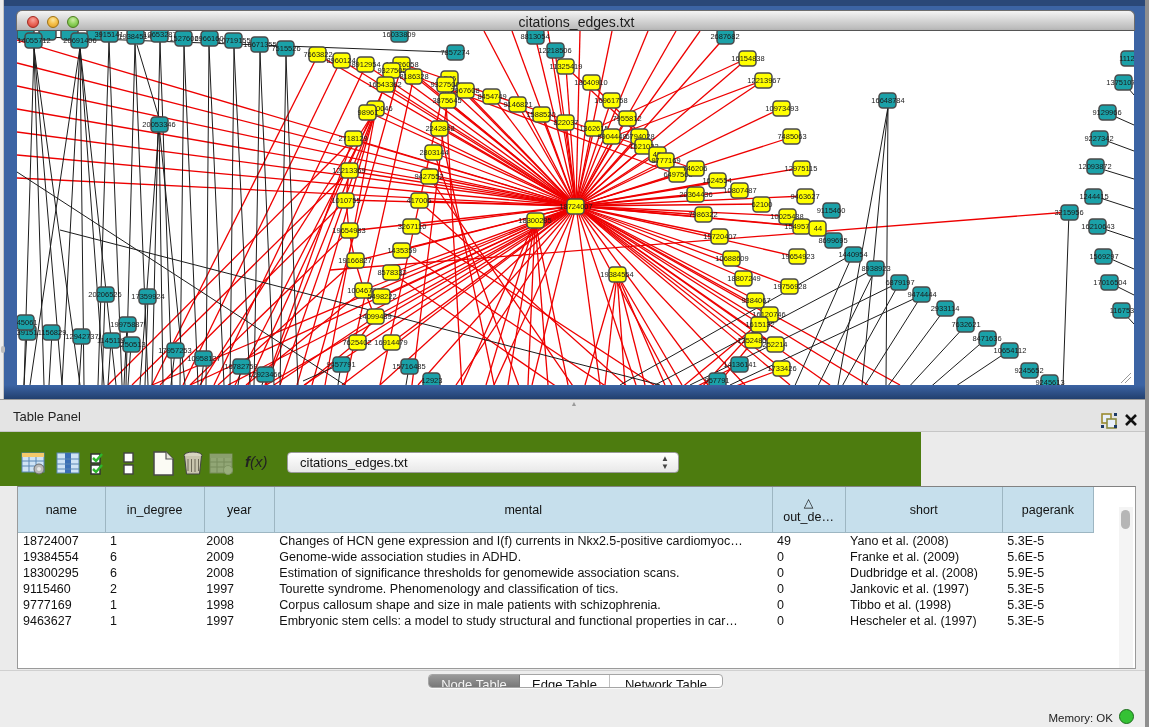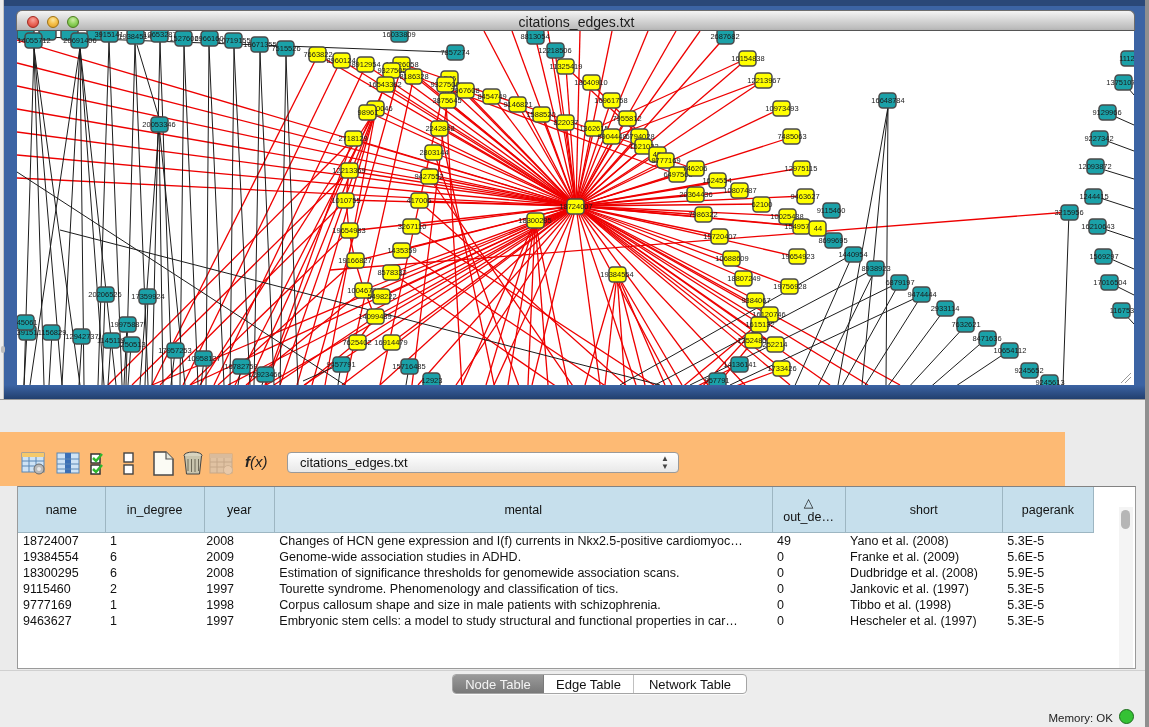--- a/index.html
+++ b/index.html
@@ -16,35 +16,35 @@
 #tl2{left:30px;background:radial-gradient(circle at 50% 30%,#fbe7a0,#f6c24d 45%,#dd9b20);border:1px solid #9f7110}
 #tl3{left:50px;background:radial-gradient(circle at 50% 30%,#cdeca6,#92d460 45%,#5fac2d);border:1px solid #4c7d1d}
 #wtitle{left:0;top:3px;width:1119px;text-align:center;font-size:14px;color:#1c1c1c}
 #canvas{left:1px;top:21px;width:1117px;height:354px;background:#fff;overflow:hidden}
 
 #band{left:4px;top:385px;width:1141px;height:14px;background:linear-gradient(#3c64a4,#22406f)}
 
 #panel{left:0;top:399px;width:1145px;height:328px;background:#ebebeb;border-top:1px solid #9a9a9a}
 #phead{left:0;top:0;width:1145px;height:32px;background:#e4e4e4;border-bottom:1px solid #c6c6c6}
 #ptitle{left:13px;top:9px;font-size:13px;color:#222}
-#toolrow{left:0;top:32px;width:1065px;height:54px;background:#fdba74}
+#toolrow{left:0;top:32px;width:921px;height:54px;background:#4d7c0f}
 .tico{top:19px}
 #dd{left:287px;top:20px;width:392px;height:21px;background:linear-gradient(#fff,#e8e8e8);border:1px solid #9a9a9a;border-radius:4px;font-size:13px;color:#111;line-height:19px;padding-left:12px}
 #dd .arr{position:absolute;right:9px;top:2px;font-size:8px;color:#444;line-height:8px;letter-spacing:0}
 
 #tbl{left:17px;top:486px;width:1119px;height:183px;background:#fff;border:1px solid #9a9a9a;border-top:1px solid #828282}
 table{border-collapse:collapse;table-layout:fixed;width:1076px;font-size:12.5px;color:#111}
 th{background:#c6dfec;border-right:1px solid #9db6c2;border-bottom:1px solid #9db6c2;font-weight:normal;font-size:12.5px;height:20px;padding:8px}
 td{height:16px;padding:0 0 0 5px;white-space:nowrap;overflow:hidden}
 .c1{width:87px}.c2{width:99px}.c3{width:70px}.c4{width:497px}.c5{width:73px}.c6{width:157px}.c7{width:91px}
 #vsb{left:1119px;top:507px;width:14px;height:161px;background:#f4f4f4}
 #vsb .thumb{position:absolute;left:2px;top:3px;width:9px;height:19px;background:#b6b6b6;border-radius:5px}
 
 #tabbar{left:0;top:670px;width:1145px;height:57px;background:#ededed;border-top:1px solid #d0d0d0}
-#segs{left:452px;top:3px;width:295px;height:20px;border:1px solid #a5a5a5;border-radius:4px;background:#fff;display:flex;font-size:13px;overflow:hidden;box-shadow:0 1px 0 rgba(255,255,255,.7)}
+#segs{left:428px;top:3px;width:295px;height:14px;border:1px solid #a5a5a5;border-radius:4px;background:#fff;display:flex;font-size:13px;overflow:hidden;box-shadow:0 1px 0 rgba(255,255,255,.7)}
 #segs div{line-height:19px;text-align:center}
 #seg1{width:91px;background:linear-gradient(#9a9a9a,#787878);color:#f4f4f4;border-right:1px solid #7a7a7a}
 #seg2{width:90px;color:#111;border-right:1px solid #c0c0c0}
 #seg3{width:112px;color:#111}
 #mem{right:32px;top:41px;font-size:11.5px;color:#222}
 #memdot{left:1119px;top:38px;width:15px;height:15px;border-radius:50%;background:#35c235;border:1.5px solid #1c6b1c}
 line{stroke-linecap:butt}
 </style></head>
 <body>
 <div id="desk" class="abs"></div>
@@ -585,20 +585,34 @@
         <text x="600" y="246" font-size="7.5" fill="#1a1a1a" text-anchor="middle" font-family="Liberation Sans,sans-serif">19384554</text>
 <g stroke="#999" stroke-width="1">
           <line x1="1104" y1="352" x2="1114" y2="342"></line>
           <line x1="1108" y1="352" x2="1114" y2="346"></line>
         </g>
 </svg>
     </div>
 </div>
 <div id="band" class="abs"></div>
 <div id="panel" class="abs">
+  <div id="phead" class="abs">
+      <div class="abs" style="left:568px;top:1px;width:12px;height:6px;color:#9a9a9a;font-size:7px;line-height:6px;text-align:center">▲</div>
+      <div id="ptitle" class="abs">Table Panel</div>
+    <svg class="abs" style="left:1101px;top:13px" width="18" height="16">
+      <rect x="1" y="1" width="9" height="9" fill="#e8f0fa" stroke="#9a8a30" stroke-width="1.6"></rect>
+      <rect x="6" y="6" width="9" height="9" fill="#e8f0fa" stroke="#8a8a40" stroke-width="1.6"></rect>
+      <rect x="13" y="0" width="3" height="3" fill="#1c3a66"></rect>
+        <rect x="0" y="12" width="3" height="3" fill="#1c3a66"></rect>
+        <rect x="13" y="12" width="3" height="3" fill="#1c3a66"></rect>
+    </svg>
+    <svg class="abs" style="left:1124px;top:13px" width="14" height="14">
+        <path d="M2 2L12 12M12 2L2 12" stroke="#111" stroke-width="2.6"></path>
+      </svg>
+  </div>
   <div id="toolrow" class="abs">
     <svg class="abs tico" style="left:21px" width="26" height="26">
       <rect x="1" y="2" width="22" height="19" fill="#cfe3f5" stroke="#5a87b5"></rect>
       <rect x="1" y="2" width="22" height="4" fill="#f5c96a"></rect>
       <path d="M1 10h22M1 15h22M8 6v15M15 6v15" stroke="#5a87b5" stroke-width="1"></path>
       <circle cx="18" cy="18" r="5" fill="#b9b9b9" stroke="#6a6a6a"></circle>
         <circle cx="18" cy="18" r="2" fill="#e8e8e8"></circle>
     </svg>
     <svg class="abs tico" style="left:56px" width="26" height="26">
       <rect x="1" y="2" width="22" height="20" fill="#cfe3f5" stroke="#5a87b5"></rect>

